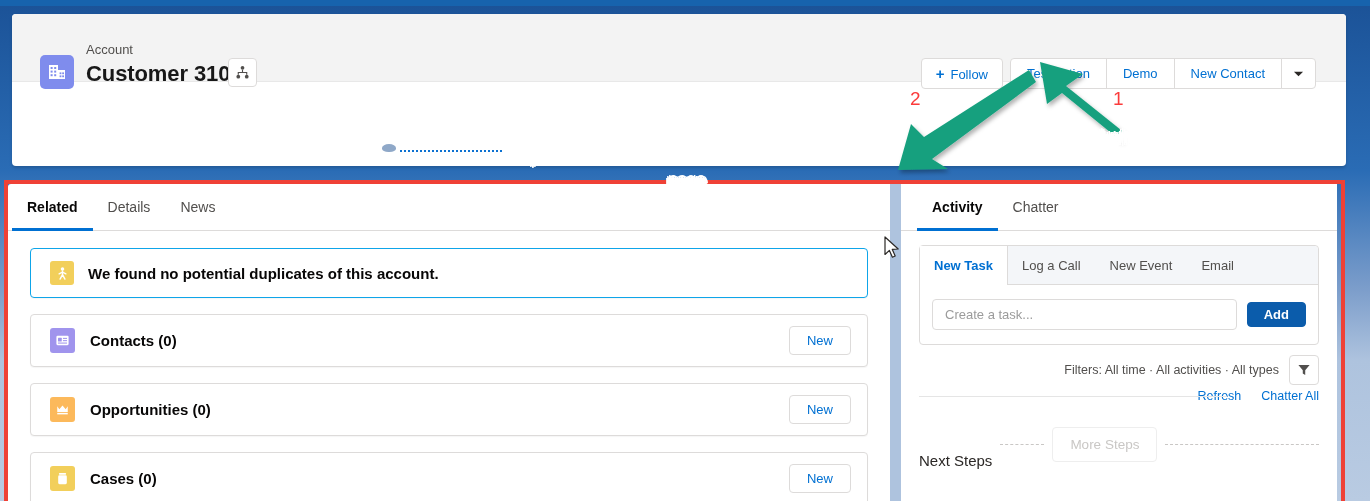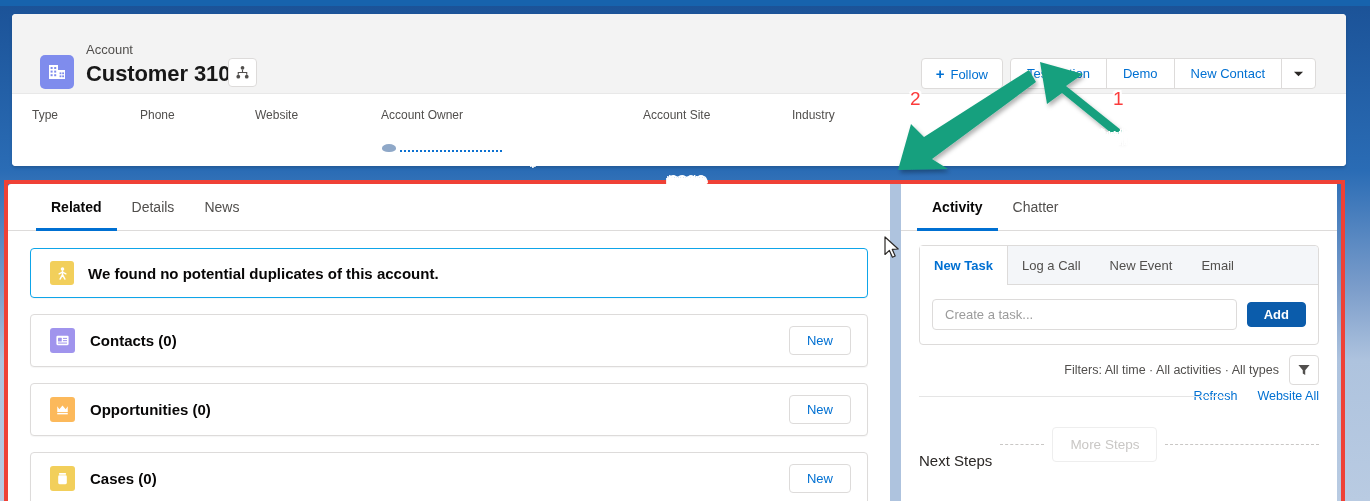--- a/index.html
+++ b/index.html
@@ -37,21 +37,21 @@
   #headercard {
     position: absolute; left: 12px; top: 14px;
     width: 1334px; height: 152px;
     background: #fff;
     border-radius: 4px;
     box-shadow: 0 2px 3px rgba(0,0,0,.16);
     overflow: hidden;
   }
   #headertop {
     position: relative;
-    height: 80px;
+    height: 68px;
     background: #f3f3f3;
     border-bottom: 1px solid #e8e8e8;
   }
   .acct-icon {
     position: absolute; left: 28px; top: 41px;
     width: 34px; height: 34px;
     background: #7f8ced;
     border-radius: 5px;
     display: flex; align-items: center; justify-content: center;
   }
@@ -144,21 +144,21 @@
     width: 436px; height: 317px;
     background: #fff;
     position: relative;
     overflow: hidden;
   }
 
   
   .tabstrip {
     display: flex; align-items: flex-end;
     border-bottom: 1px solid #dddbda;
-    padding-left: 28px;
+    padding-left: 4px;
     height: 47px;
   }
   .tab {
     font-size: 14px; color: #514f4d;
     padding: 0 15px 13px 15px;
     cursor: pointer; white-space: nowrap;
     border-bottom: 3px solid transparent;
     margin-bottom: -1px;
   }
   .tab.active { color: #080707; font-weight: bold; border-bottom-color: #0070d2; }
@@ -348,28 +348,20 @@
       <button class="btn grp-last">
         <span>
           <svg width="11" height="8" viewBox="0 0 12 8">
               <path d="M1 1.5 L6 6.5 L11 1.5 Z" fill="#2b2826"></path>
             </svg>
         </span>
       </button>
     </div>
   </div>
 
-  <div id="fieldrow">
-    <div class="fl" style="left:20px">Type</div>
-    <div class="fl" style="left:128px">Phone</div>
-    <div class="fl" style="left:243px">Website</div>
-    <div class="fl" style="left:369px">Account Owner</div>
-    <div class="fl" style="left:631px">Account Site</div>
-    <div class="fl" style="left:780px">Industry</div>
-  </div>
 </div>
 
 <div class="owner-avatar"></div>
 <div class="owner-link"></div>
 
 <div id="mainrow">
 
   <div id="leftcol">
     <div class="tabstrip">
       <div class="tab active">Related</div>
@@ -450,21 +442,21 @@
       <div class="filterbtn">
         <svg width="14" height="14" viewBox="0 0 16 16">
           <path d="M1.6 2.4 L14.4 2.4 L9.4 8.3 L9.4 13.6 L6.6 12.1 L6.6 8.3 Z" fill="#514f4d"></path>
         </svg>
       </div>
     </div>
 
     <div class="linkrow">
       <div class="hr-line"></div>
       <div class="rlink">Refresh</div>
-      <div class="rlink">Website All</div>
+      <div class="rlink">Chatter All</div>
     </div>
 
     <div class="nextsteps">
       <div class="nslabel">Next Steps</div>
       <div class="nsdash"></div>
       <button class="morebtn">More Steps</button>
       <div class="nsdash2"></div>
     </div>
   </div>
 </div>

